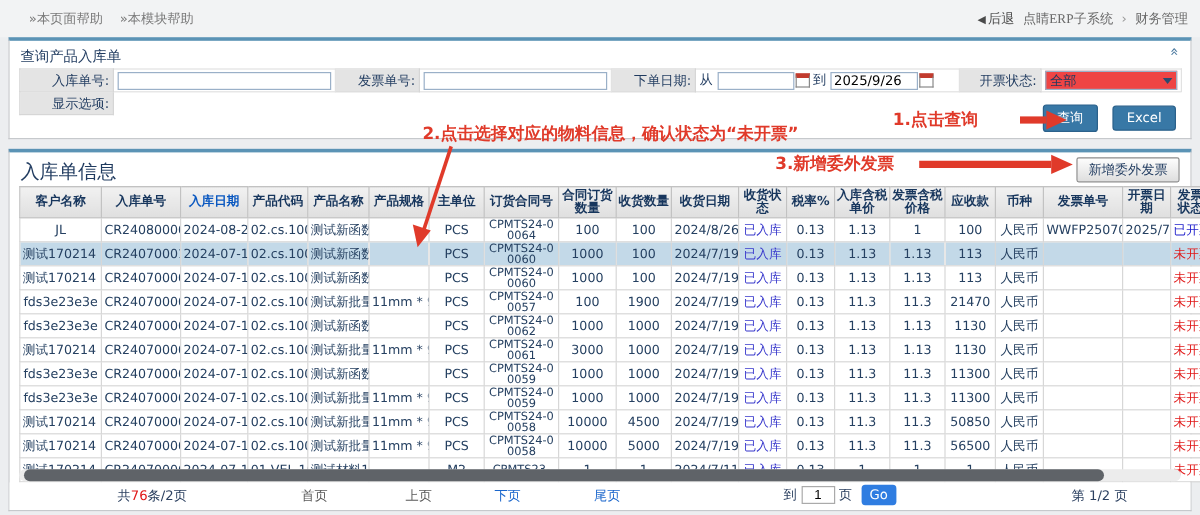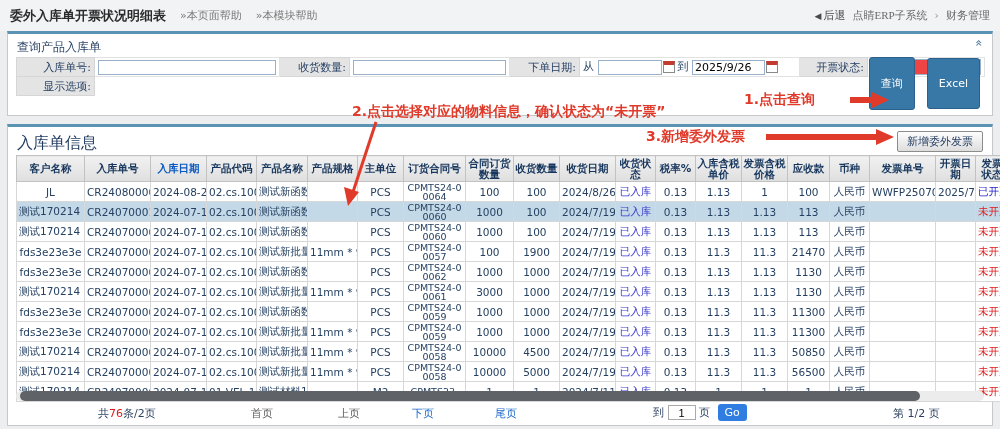--- a/index.html
+++ b/index.html
@@ -43,21 +43,21 @@
   .fake-select { display:inline-flex; align-items:center; justify-content:space-between; height:16px;
                  border:1px solid #9ab0c8; background:#ef4444; font-size:11px; color:#1f3a5f;
                  padding:0 3px; vertical-align:middle; cursor:pointer; }
   .fake-select.yellow { background:#ffffcc; width:72px; }
   .fake-select.full { width:100%; }
   .chev { width:0; height:0; border-left:4px solid transparent; border-right:4px solid transparent;
           border-top:5px solid #2c4a6e; margin-left:5px; }
   .datebits { color:#1f3a5f; }
   .form-buttons { position:absolute; right:12px; bottom:5px; }
   .btn-blue { background:#3878a6; color:#fff; border:1px solid #2b618b; border-radius:3px;
-              font-size:11px; padding:18px 11px; margin-left:7px; cursor:pointer; font-family:inherit; }
+              font-size:11px; padding:3px 11px; margin-left:7px; cursor:pointer; font-family:inherit; }
 
   
   .grid-head-title { position:absolute; top:6px; left:9px; font-size:16px; color:#1f3a5f; }
   .add-btn { position:absolute; top:4px; right:9px; background:linear-gradient(#fdfdfd,#dedede);
              border:1px solid #8c8c8c; border-radius:2px; font-size:11px; color:#1f3a5f;
              padding:2px 9px; cursor:pointer; font-family:inherit; }
   .grid-table { position:absolute; top:28px; left:8px; width:968px; border-collapse:collapse; table-layout:fixed; }
   .grid-table th { background:linear-gradient(#f1f1f1,#dfdfdf); color:#17365d; border:1px solid #c2c2c2;
                    font-weight:bold; font-size:10.5px; height:26px; padding:0 1px; line-height:11px;
                    white-space:normal; cursor:pointer; }
@@ -95,21 +95,20 @@
   .annot-2 { left:352px; top:103px; }
   .annot-3 { left:646px; top:128px; }
   .overlay-svg { position:absolute; left:0; top:0; width:1000px; height:429px; z-index:55; pointer-events:none; }
 </style>
 </head>
 <body>
 
 <div class="page">
 
   <div class="topbar">
-    <span class="page-title">委外入库单开票状况明细表</span>
     <a class="help-link">»本页面帮助</a>
     <a class="help-link">»本模块帮助</a>
     <div class="topnav">
       <span class="back-btn"><span class="back-icon">◀</span><span>后退</span></span>
       <a class="crumb">点睛ERP子系统</a>
       <span class="crumb-sep">›</span>
       <a class="crumb">财务管理</a>
     </div>
   </div>
 
@@ -124,21 +123,21 @@
           <col style="width:160px">
           <col style="width:70px">
           <col style="width:220px">
           <col style="width:68px">
           <col style="width:117px">
         </colgroup>
       <tbody>
       <tr>
         <td class="lbl">入库单号:</td>
         <td class="fld"><input class="tx" style="width: 100%;" value=""></td>
-        <td class="lbl">收货数量:</td>
+        <td class="lbl">发票单号:</td>
         <td class="fld"><input class="tx" style="width: 100%;" value=""></td>
         <td class="lbl">下单日期:</td>
         <td class="fld">
           <span class="datebits">从</span>
           <input class="tx" style="width: 64px;" value=""><span class="cal-icon"></span><span class="datebits">到</span>
           <input class="tx" style="width: 73px;" value="2025/9/26"><span class="cal-icon"></span>
         </td>
         <td class="lbl">开票状态:</td>
         <td class="fld"><span class="fake-select full">
                 <span>全部</span>

